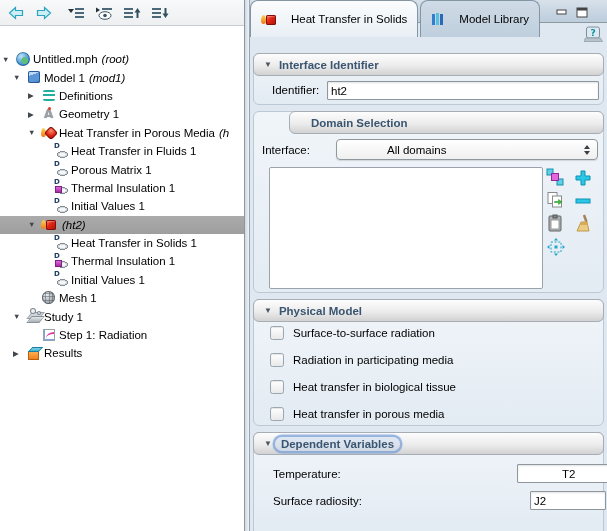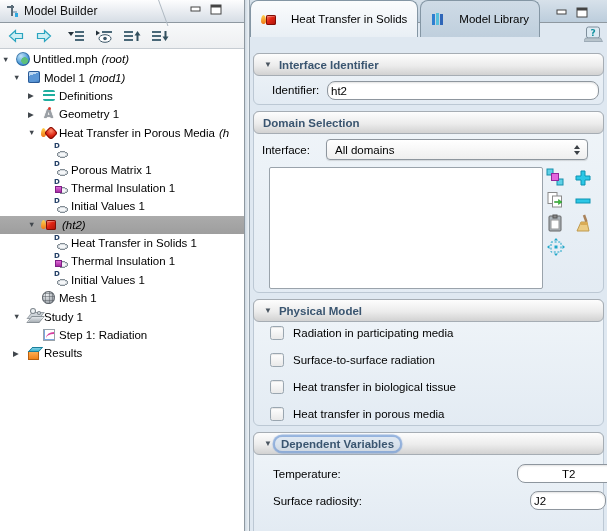--- a/index.html
+++ b/index.html
@@ -80,25 +80,25 @@
   .tab.active{background:linear-gradient(#fbfcfd,#e9eff5);z-index:2;}
   .tab.inactive{background:linear-gradient(#cfdbe6,#bfcfdd);margin-left:2px;}
   .helprow{position:relative;height:26px;}
   .help-btn{position:absolute;right:5px;top:3px;}
 
   .sect{position:absolute;left:3px;width:351px;background:linear-gradient(#f0f5f9,#e3ebf3);border:1px solid #bcc8d4;border-radius:6px;box-sizing:border-box;}
   .sect-head{position:absolute;left:-1px;right:-1px;top:-1px;height:21px;border:1px solid #a6adb4;border-radius:6px;
     background:linear-gradient(#fdfdfd 0%,#ececec 55%,#d2d2d2 100%);display:flex;align-items:center;
     font-weight:bold;font-size:11.5px;color:var(--section-title,#3a5570);}
   .tri{font-size:8px;color:#4a5560;margin:0 7px 0 10px;}
-  .sect-head.no-tri{padding-left:9px;}
+  .sect-head.no-tri{padding-left:21px;margin-left:36px;}
   .ring{border-radius:8px;padding:1px 6px;margin-left:-4px;background:rgba(195,214,238,.45);box-shadow:0 0 1px 2.5px rgba(116,156,214,.75);}
   .flabel{position:absolute;font-size:11.5px;color:#000;white-space:nowrap;}
   .tfield{position:absolute;height:17px;border:1px solid #8e969e;background:#fff;font:11.5px "Liberation Sans","DejaVu Sans",sans-serif;
-    padding:0 3px;box-sizing:content-box;box-shadow:inset 0 1px 2px rgba(0,0,0,.12);border-radius:8px;color:#000;}
+    padding:0 3px;box-sizing:content-box;box-shadow:inset 0 1px 2px rgba(0,0,0,.12);border-radius:1px;color:#000;}
   .dropdown{position:absolute;height:21px;border:1px solid #8e969e;border-radius:4px;background:linear-gradient(#ffffff,#efefef);
     display:flex;align-items:center;font-size:11.5px;box-sizing:border-box;box-shadow:0 1px 1px rgba(0,0,0,.12);}
   .dropdown .dd-text{flex:1;padding-left:8px;}
   .stepper{width:16px;display:flex;flex-direction:column;align-items:center;gap:2px;margin-right:2px;}
   .stepper i{display:block;width:0;height:0;border-left:3.5px solid rgba(0,0,0,0);border-right:3.5px solid rgba(0,0,0,0);}
   .stepper .up{border-bottom:4px solid #3a3f44;}
   .stepper .down{border-top:4px solid #3a3f44;}
   .listbox{position:absolute;background:#fff;border:1px solid #9aa3ab;border-radius:2px;}
   .tools{position:absolute;display:grid;grid-template-columns:27px 27px;grid-auto-rows:23px;justify-items:center;align-items:center;}
   .toolbtn{display:flex;align-items:center;justify-content:center;width:22px;height:22px;}
@@ -106,221 +106,201 @@
   .chk-row{height:27px;display:flex;align-items:center;padding-left:16px;gap:9px;font-size:11.5px;}
   .chkbox{width:12px;height:12px;border:1px solid #9aa6b0;border-radius:2.5px;background:linear-gradient(#fff,#e9e9e9);
     box-shadow:inset 0 1px 1px rgba(0,0,0,.1);flex:none;}
 </style>
 </head>
 <body>
 
 <div class="app">
 
   <div class="left">
-    <div class="lp-head">
-      <span style="margin-right:5px;display:flex;">
-        <svg width="14" height="14">
-            <rect x="6" y="1" width="2" height="11" fill="#5a6b78"></rect>
-            <rect x="2" y="2" width="7" height="2" fill="#5a6b78"></rect>
-            <rect x="8" y="7" width="4" height="2" fill="#9fb6c8"></rect>
-            <rect x="10" y="9" width="3" height="4" fill="#2fa8e0"></rect>
-          </svg>
-      </span>
-      <span>Model Builder</span>
-      <span class="lp-tab-edge"></span>
+
+    <div class="lp-toolbar">
+      <span class="tb">
+        <svg width="16" height="14">
+            <path d="M7.5 1.5 L1.5 7 L7.5 12.5 L7.5 9.5 H14.5 V4.5 H7.5 Z" fill="#cdeef4" stroke="#2aa4bf" stroke-width="1.2"></path>
+          </svg>
+        </span>
+      <span class="tb">
+        <svg width="16" height="14">
+            <path d="M8.5 1.5 L14.5 7 L8.5 12.5 L8.5 9.5 H1.5 V4.5 H8.5 Z" fill="#cdeef4" stroke="#2aa4bf" stroke-width="1.2"></path>
+          </svg>
+        </span>
+      <span class="tb grp">
+        <svg width="18" height="14">
+            <path d="M1 3 h6 l-3 4 z" fill="#24313a"></path>
+            <rect x="8" y="2" width="9" height="2" fill="#4a6878"></rect>
+            <rect x="8" y="6" width="9" height="2" fill="#4a6878"></rect>
+            <rect x="8" y="10" width="9" height="2" fill="#4a6878"></rect>
+          </svg>
+        </span>
+      <span class="tb">
+        <svg width="18" height="14">
+            <path d="M1 1.5 l4 2.5 l-4 2.5 z" fill="#24313a"></path>
+            <rect x="7" y="2" width="10" height="2" fill="#4a6878"></rect>
+            <ellipse cx="10" cy="9.5" rx="6" ry="3.8" fill="#fff" stroke="#3a5566"></ellipse>
+            <circle cx="10" cy="9.5" r="1.8" fill="#3a5566"></circle>
+          </svg>
+        </span>
+      <span class="tb">
+        <svg width="18" height="14">
+            <rect x="1" y="2" width="9" height="2" fill="#4a6878"></rect>
+            <rect x="1" y="6" width="9" height="2" fill="#4a6878"></rect>
+            <rect x="1" y="10" width="9" height="2" fill="#4a6878"></rect>
+            <path d="M14.5 2 L11.5 6.5 H13.5 V12 H15.5 V6.5 H17.5 Z" fill="#33505e"></path>
+          </svg>
+        </span>
+      <span class="tb">
+        <svg width="18" height="14">
+            <rect x="1" y="2" width="9" height="2" fill="#4a6878"></rect>
+            <rect x="1" y="6" width="9" height="2" fill="#4a6878"></rect>
+            <rect x="1" y="10" width="9" height="2" fill="#4a6878"></rect>
+            <path d="M14.5 12 L11.5 7.5 H13.5 V2 H15.5 V7.5 H17.5 Z" fill="#33505e"></path>
+          </svg>
+        </span>
+    </div>
+
+    <div class="tree">
+
+    <div class="trow lvl0">
+          <span class="arrow">▼</span>
+          <span class="ic ic-root"></span>
+          <span class="tlabel">Untitled.mph</span>
+          <span class="ttag">(root)</span>
+        </div>
+        <div class="trow lvl1">
+          <span class="arrow">▼</span>
+          <span class="ic ic-model"></span>
+          <span class="tlabel">Model 1</span>
+          <span class="ttag">(mod1)</span>
+        </div>
+        <div class="trow lvl2">
+          <span class="arrow">▶</span>
+          <span class="ic ic-definitions"></span>
+          <span class="tlabel">Definitions</span>
+
+        </div>
+        <div class="trow lvl2">
+          <span class="arrow">▶</span>
+          <span class="ic ic-geometry"></span>
+          <span class="tlabel">Geometry 1</span>
+
+        </div>
+        <div class="trow lvl2">
+          <span class="arrow">▼</span>
+          <span class="ic ic-physics-porous"></span>
+          <span class="tlabel">Heat Transfer in Porous Media</span>
+          <span class="ttag">(h</span>
+        </div>
+        <div class="trow lvl3">
+          <span class="arrow"></span>
+          <span class="ic ic-domain-feature"></span>
+          <span class="tlabel">Heat Transfer in Fluids 1</span>
+
+        </div>
+        <div class="trow lvl3">
+          <span class="arrow"></span>
+          <span class="ic ic-domain-feature"></span>
+          <span class="tlabel">Porous Matrix 1</span>
+
+        </div>
+        <div class="trow lvl3">
+          <span class="arrow"></span>
+          <span class="ic ic-boundary-feature"></span>
+          <span class="tlabel">Thermal Insulation 1</span>
+
+        </div>
+        <div class="trow lvl3">
+          <span class="arrow"></span>
+          <span class="ic ic-domain-feature"></span>
+          <span class="tlabel">Initial Values 1</span>
+
+        </div>
+        <div class="trow lvl2 sel">
+          <span class="arrow">▼</span>
+          <span class="ic ic-physics-solid"></span>
+          <span class="ttag">(ht2)</span>
+        </div>
+        <div class="trow lvl3">
+          <span class="arrow"></span>
+          <span class="ic ic-domain-feature"></span>
+          <span class="tlabel">Heat Transfer in Solids 1</span>
+
+        </div>
+        <div class="trow lvl3">
+          <span class="arrow"></span>
+          <span class="ic ic-boundary-feature"></span>
+          <span class="tlabel">Thermal Insulation 1</span>
+
+        </div>
+        <div class="trow lvl3">
+          <span class="arrow"></span>
+          <span class="ic ic-domain-feature"></span>
+          <span class="tlabel">Initial Values 1</span>
+
+        </div>
+        <div class="trow lvl2">
+          <span class="arrow"></span>
+          <span class="ic ic-mesh"></span>
+          <span class="tlabel">Mesh 1</span>
+
+        </div>
+        <div class="trow lvl1">
+          <span class="arrow">▼</span>
+          <span class="ic ic-study"></span>
+          <span class="tlabel">Study 1</span>
+
+        </div>
+        <div class="trow lvl2">
+          <span class="arrow"></span>
+          <span class="ic ic-study-step"></span>
+          <span class="tlabel">Step 1: Radiation</span>
+
+        </div>
+        <div class="trow lvl1">
+          <span class="arrow">▶</span>
+          <span class="ic ic-results"></span>
+          <span class="tlabel">Results</span>
+
+        </div>
+      </div>
+  </div>
+
+  <div class="gap"></div>
+
+  <div class="right">
+    <div class="tabbar">
+      <div class="tab active">
+        <span class="ic ic-physics-solid" style="width:16px;"></span>
+        <span>Heat Transfer in Solids</span>
+      </div>
+      <div class="tab inactive">
+        <span style="display:flex;">
+          <svg width="14" height="14">
+              <rect x="1" y="2" width="3" height="11" fill="#2f7fd0"></rect>
+              <rect x="5" y="1" width="3" height="12" fill="#55c0dc"></rect>
+              <rect x="9" y="2" width="3" height="11" fill="#2f66b8"></rect>
+            </svg>
+        </span>
+        <span>Model Library</span>
+      </div>
       <span class="wbtns">
         <span class="wbtn"><svg width="12" height="11">
               <rect x="1" y="3" width="9" height="4" fill="#fff" stroke="#444"></rect>
             </svg></span>
         <span class="wbtn"><svg width="12" height="11">
               <rect x="1" y="1" width="10" height="9" fill="#fff" stroke="#444"></rect>
               <rect x="1" y="1" width="10" height="2.5" fill="#444"></rect>
             </svg></span>
       </span>
     </div>
 
-    <div class="lp-toolbar">
-      <span class="tb">
-        <svg width="16" height="14">
-            <path d="M7.5 1.5 L1.5 7 L7.5 12.5 L7.5 9.5 H14.5 V4.5 H7.5 Z" fill="#cdeef4" stroke="#2aa4bf" stroke-width="1.2"></path>
-          </svg>
-        </span>
-      <span class="tb">
-        <svg width="16" height="14">
-            <path d="M8.5 1.5 L14.5 7 L8.5 12.5 L8.5 9.5 H1.5 V4.5 H8.5 Z" fill="#cdeef4" stroke="#2aa4bf" stroke-width="1.2"></path>
-          </svg>
-        </span>
-      <span class="tb grp">
-        <svg width="18" height="14">
-            <path d="M1 3 h6 l-3 4 z" fill="#24313a"></path>
-            <rect x="8" y="2" width="9" height="2" fill="#4a6878"></rect>
-            <rect x="8" y="6" width="9" height="2" fill="#4a6878"></rect>
-            <rect x="8" y="10" width="9" height="2" fill="#4a6878"></rect>
-          </svg>
-        </span>
-      <span class="tb">
-        <svg width="18" height="14">
-            <path d="M1 1.5 l4 2.5 l-4 2.5 z" fill="#24313a"></path>
-            <rect x="7" y="2" width="10" height="2" fill="#4a6878"></rect>
-            <ellipse cx="10" cy="9.5" rx="6" ry="3.8" fill="#fff" stroke="#3a5566"></ellipse>
-            <circle cx="10" cy="9.5" r="1.8" fill="#3a5566"></circle>
-          </svg>
-        </span>
-      <span class="tb">
-        <svg width="18" height="14">
-            <rect x="1" y="2" width="9" height="2" fill="#4a6878"></rect>
-            <rect x="1" y="6" width="9" height="2" fill="#4a6878"></rect>
-            <rect x="1" y="10" width="9" height="2" fill="#4a6878"></rect>
-            <path d="M14.5 2 L11.5 6.5 H13.5 V12 H15.5 V6.5 H17.5 Z" fill="#33505e"></path>
-          </svg>
-        </span>
-      <span class="tb">
-        <svg width="18" height="14">
-            <rect x="1" y="2" width="9" height="2" fill="#4a6878"></rect>
-            <rect x="1" y="6" width="9" height="2" fill="#4a6878"></rect>
-            <rect x="1" y="10" width="9" height="2" fill="#4a6878"></rect>
-            <path d="M14.5 12 L11.5 7.5 H13.5 V2 H15.5 V7.5 H17.5 Z" fill="#33505e"></path>
-          </svg>
-        </span>
-    </div>
-
-    <div class="tree">
-
-    <div class="trow lvl0">
-          <span class="arrow">▼</span>
-          <span class="ic ic-root"></span>
-          <span class="tlabel">Untitled.mph</span>
-          <span class="ttag">(root)</span>
-        </div>
-        <div class="trow lvl1">
-          <span class="arrow">▼</span>
-          <span class="ic ic-model"></span>
-          <span class="tlabel">Model 1</span>
-          <span class="ttag">(mod1)</span>
-        </div>
-        <div class="trow lvl2">
-          <span class="arrow">▶</span>
-          <span class="ic ic-definitions"></span>
-          <span class="tlabel">Definitions</span>
-
-        </div>
-        <div class="trow lvl2">
-          <span class="arrow">▶</span>
-          <span class="ic ic-geometry"></span>
-          <span class="tlabel">Geometry 1</span>
-
-        </div>
-        <div class="trow lvl2">
-          <span class="arrow">▼</span>
-          <span class="ic ic-physics-porous"></span>
-          <span class="tlabel">Heat Transfer in Porous Media</span>
-          <span class="ttag">(h</span>
-        </div>
-        <div class="trow lvl3">
-          <span class="arrow"></span>
-          <span class="ic ic-domain-feature"></span>
-
-        </div>
-        <div class="trow lvl3">
-          <span class="arrow"></span>
-          <span class="ic ic-domain-feature"></span>
-          <span class="tlabel">Porous Matrix 1</span>
-
-        </div>
-        <div class="trow lvl3">
-          <span class="arrow"></span>
-          <span class="ic ic-boundary-feature"></span>
-          <span class="tlabel">Thermal Insulation 1</span>
-
-        </div>
-        <div class="trow lvl3">
-          <span class="arrow"></span>
-          <span class="ic ic-domain-feature"></span>
-          <span class="tlabel">Initial Values 1</span>
-
-        </div>
-        <div class="trow lvl2 sel">
-          <span class="arrow">▼</span>
-          <span class="ic ic-physics-solid"></span>
-          <span class="ttag">(ht2)</span>
-        </div>
-        <div class="trow lvl3">
-          <span class="arrow"></span>
-          <span class="ic ic-domain-feature"></span>
-          <span class="tlabel">Heat Transfer in Solids 1</span>
-
-        </div>
-        <div class="trow lvl3">
-          <span class="arrow"></span>
-          <span class="ic ic-boundary-feature"></span>
-          <span class="tlabel">Thermal Insulation 1</span>
-
-        </div>
-        <div class="trow lvl3">
-          <span class="arrow"></span>
-          <span class="ic ic-domain-feature"></span>
-          <span class="tlabel">Initial Values 1</span>
-
-        </div>
-        <div class="trow lvl2">
-          <span class="arrow"></span>
-          <span class="ic ic-mesh"></span>
-          <span class="tlabel">Mesh 1</span>
-
-        </div>
-        <div class="trow lvl1">
-          <span class="arrow">▼</span>
-          <span class="ic ic-study"></span>
-          <span class="tlabel">Study 1</span>
-
-        </div>
-        <div class="trow lvl2">
-          <span class="arrow"></span>
-          <span class="ic ic-study-step"></span>
-          <span class="tlabel">Step 1: Radiation</span>
-
-        </div>
-        <div class="trow lvl1">
-          <span class="arrow">▶</span>
-          <span class="ic ic-results"></span>
-          <span class="tlabel">Results</span>
-
-        </div>
-      </div>
-  </div>
-
-  <div class="gap"></div>
-
-  <div class="right">
-    <div class="tabbar">
-      <div class="tab active">
-        <span class="ic ic-physics-solid" style="width:16px;"></span>
-        <span>Heat Transfer in Solids</span>
-      </div>
-      <div class="tab inactive">
-        <span style="display:flex;">
-          <svg width="14" height="14">
-              <rect x="1" y="2" width="3" height="11" fill="#2f7fd0"></rect>
-              <rect x="5" y="1" width="3" height="12" fill="#55c0dc"></rect>
-              <rect x="9" y="2" width="3" height="11" fill="#2f66b8"></rect>
-            </svg>
-        </span>
-        <span>Model Library</span>
-      </div>
-      <span class="wbtns">
-        <span class="wbtn"><svg width="12" height="11">
-              <rect x="1" y="3" width="9" height="4" fill="#fff" stroke="#444"></rect>
-            </svg></span>
-        <span class="wbtn"><svg width="12" height="11">
-              <rect x="1" y="1" width="10" height="9" fill="#fff" stroke="#444"></rect>
-              <rect x="1" y="1" width="10" height="2.5" fill="#444"></rect>
-            </svg></span>
-      </span>
-    </div>
-
     <div class="helprow">
       <span class="help-btn">
         <svg width="19" height="17">
             <rect x="2.5" y="1" width="13" height="11" rx="2" fill="#dce9f2" stroke="#7e8f9c"></rect>
             <text x="9" y="10" text-anchor="middle" font-family="DejaVu Sans" font-size="9" font-weight="bold" fill="#13919f">?</text>
             <path d="M1.5 12 h15 l2 3.5 h-19 z" fill="#b8c4cc" stroke="#7e8f9c" stroke-width="0.6"></path>
           </svg>
       </span>
     </div>
 
@@ -331,21 +311,21 @@
       </div>
       <span class="flabel" style="left:18px;top:30px;">Identifier:</span>
       <input class="tfield" style="left: 73px; top: 27px; width: 264px;" value="ht2">
     </div>
 
     <div class="sect" style="top:111px;height:182px;">
       <div class="sect-head no-tri">
         <span>Domain Selection</span>
       </div>
       <span class="flabel" style="left:8px;top:32px;">Interface:</span>
-      <div class="dropdown" style="left:72px;top:27px;width:262px;">
+      <div class="dropdown" style="left:82px;top:27px;width:262px;padding-left:42px;">
         <span class="dd-text">All domains</span>
         <span class="stepper">
             <i class="up"></i>
             <i class="down"></i>
           </span>
       </div>
       <div class="listbox" style="left:15px;top:55px;width:272px;height:120px;"></div>
       <div class="tools" style="left:288px;top:54px;">
         <span class="toolbtn">
           <svg width="19" height="19">
@@ -400,25 +380,25 @@
 
     <div class="sect" style="top:299px;height:127px;">
       <div class="sect-head">
         <span class="tri">▼</span>
         <span>Physical Model</span>
       </div>
       <div class="chk-rows" style="top:19px;">
 
       <div class="chk-row">
             <span class="chkbox"></span>
-            <span>Radiation in participating media</span>
+            <span>Surface-to-surface radiation</span>
           </div>
           <div class="chk-row">
             <span class="chkbox"></span>
-            <span>Surface-to-surface radiation</span>
+            <span>Radiation in participating media</span>
           </div>
           <div class="chk-row">
             <span class="chkbox"></span>
             <span>Heat transfer in biological tissue</span>
           </div>
           <div class="chk-row">
             <span class="chkbox"></span>
             <span>Heat transfer in porous media</span>
           </div>
         </div>

